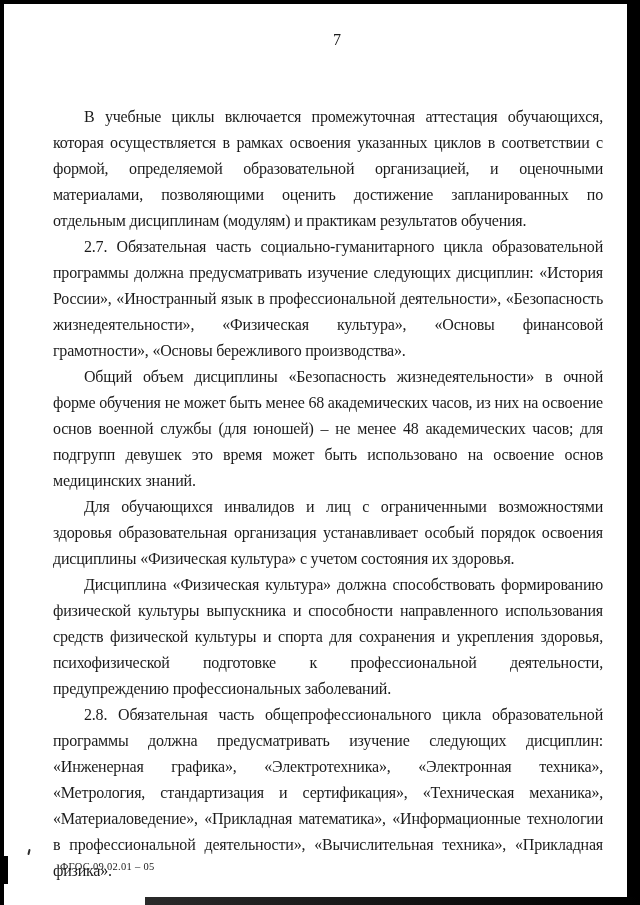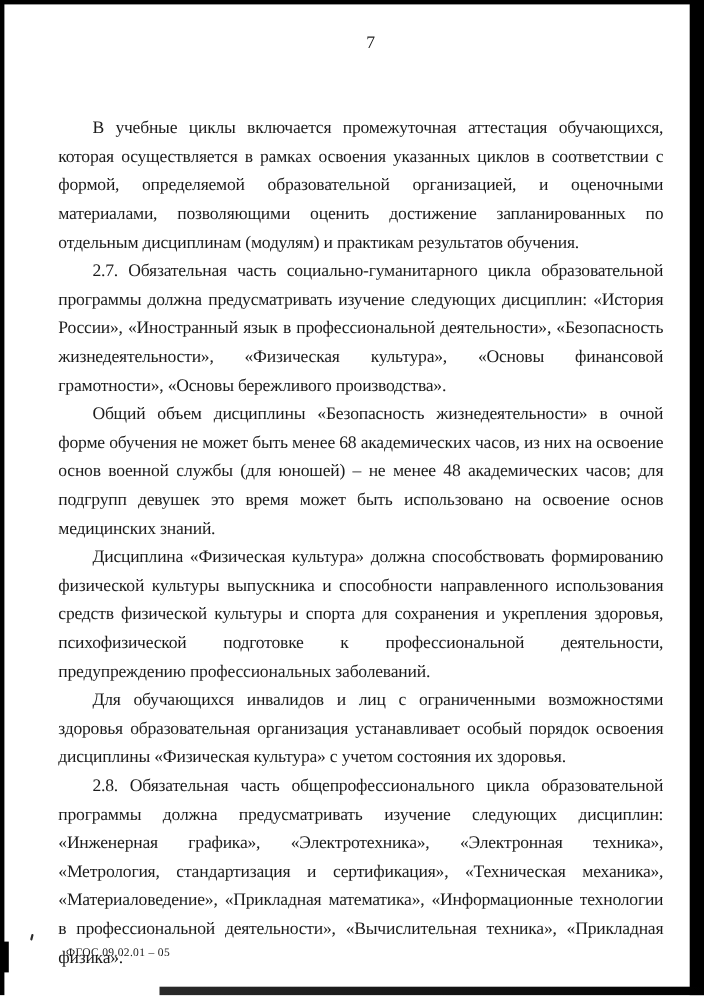--- a/index.html
+++ b/index.html
@@ -88,20 +88,20 @@
   <div class="scan-right"></div>
   <div class="scan-bottom"></div>
   <div class="ink-speck"></div>
 
   <div class="page-number">7</div>
 
   <div class="content">
     <p>В учебные циклы включается промежуточная аттестация обучающихся, которая осуществляется в рамках освоения указанных циклов в соответствии с формой, определяемой образовательной организацией, и оценочными материалами, позволяющими оценить достижение запланированных по отдельным дисциплинам (модулям) и практикам результатов обучения.</p>
     <p>2.7. Обязательная часть социально-гуманитарного цикла образовательной программы должна предусматривать изучение следующих дисциплин: «История России», «Иностранный язык в профессиональной деятельности», «Безопасность жизнедеятельности», «Физическая культура», «Основы финансовой грамотности», «Основы бережливого производства».</p>
     <p>Общий объем дисциплины «Безопасность жизнедеятельности» в очной форме обучения не может быть менее 68 академических часов, из них на освоение основ военной службы (для юношей) – не менее 48 академических часов; для подгрупп девушек это время может быть использовано на освоение основ медицинских знаний.</p>
+    <p>Для обучающихся инвалидов и лиц с ограниченными возможностями здоровья образовательная организация устанавливает особый порядок освоения дисциплины «Физическая культура» с учетом состояния их здоровья.</p>
     <p>Дисциплина «Физическая культура» должна способствовать формированию физической культуры выпускника и способности направленного использования средств физической культуры и спорта для сохранения и укрепления здоровья, психофизической подготовке к профессиональной деятельности, предупреждению профессиональных заболеваний.</p>
-    <p>Для обучающихся инвалидов и лиц с ограниченными возможностями здоровья образовательная организация устанавливает особый порядок освоения дисциплины «Физическая культура» с учетом состояния их здоровья.</p>
     <p>2.8. Обязательная часть общепрофессионального цикла образовательной программы должна предусматривать изучение следующих дисциплин: «Инженерная графика», «Электротехника», «Электронная техника», «Метрология, стандартизация и сертификация», «Техническая механика», «Материаловедение», «Прикладная математика», «Информационные технологии в профессиональной деятельности», «Вычислительная техника», «Прикладная физика».</p>
   </div>
 
   <div class="doc-code">ФГОС 09.02.01 – 05</div>
 
 </div>
 
 </body></html>

